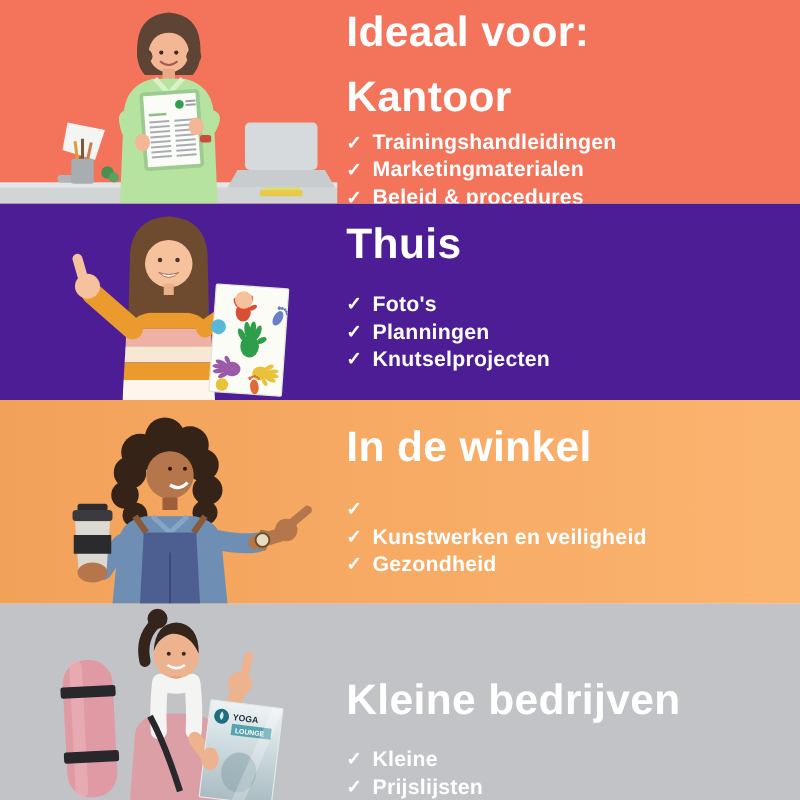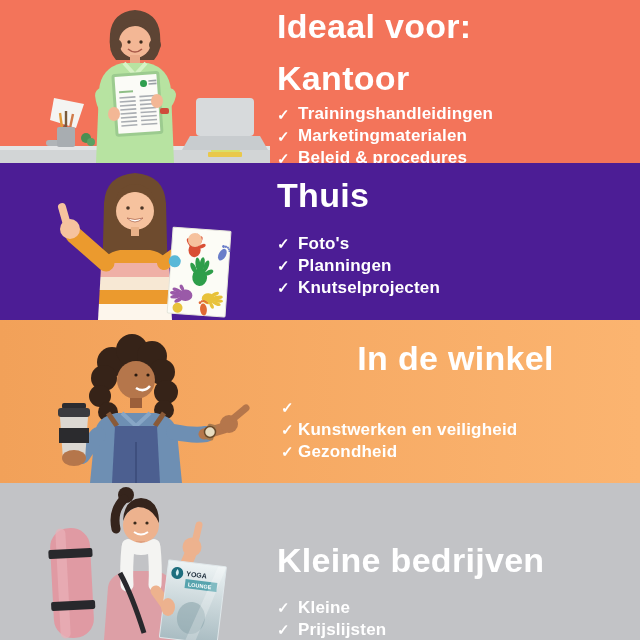--- a/index.html
+++ b/index.html
@@ -8,21 +8,21 @@
   .band{position:relative;width:100%;overflow:hidden;}
   .band-0{height:163px;background:#F3745A;}
   .band-1{height:157px;background:#4c1d95;}
   .band-2{height:163px;background:linear-gradient(90deg,#F2A159,#FBB470);}
   .band-3{height:157px;background:#C2C3C6;}
   .photo{position:absolute;left:0;top:0;width:270px;height:100%;}
   .photo svg{display:block;width:100%;height:100%;}
   .text{position:absolute;left:277px;right:6px;}
   .band-0 .text{top:8px;}
   .band-1 .text{top:14px;}
-  .band-2 .text{top:20px;text-align:center;}
+  .band-2 .text{top:20px;}
   .band-3 .text{top:24px;margin-top:35px;}
   h1,h2{margin:0;font-size:34px;line-height:1.08;font-weight:700;letter-spacing:.3px;}
   .band-0 h2{margin-top:15px;}
   ul.checks{list-style:none;margin:0;padding:0;}
   .band-0 ul.checks{margin-top:7px;}
   .band-1 ul.checks{margin-top:19px;}
   .band-2 ul.checks{margin-top:20px;}
   .band-3 ul.checks{margin-top:18px;}
   ul.checks li{display:flex;align-items:center;height:22px;font-size:17px;letter-spacing:.2px;}
   .check{width:21px;flex:none;font-size:15px;line-height:1;}

